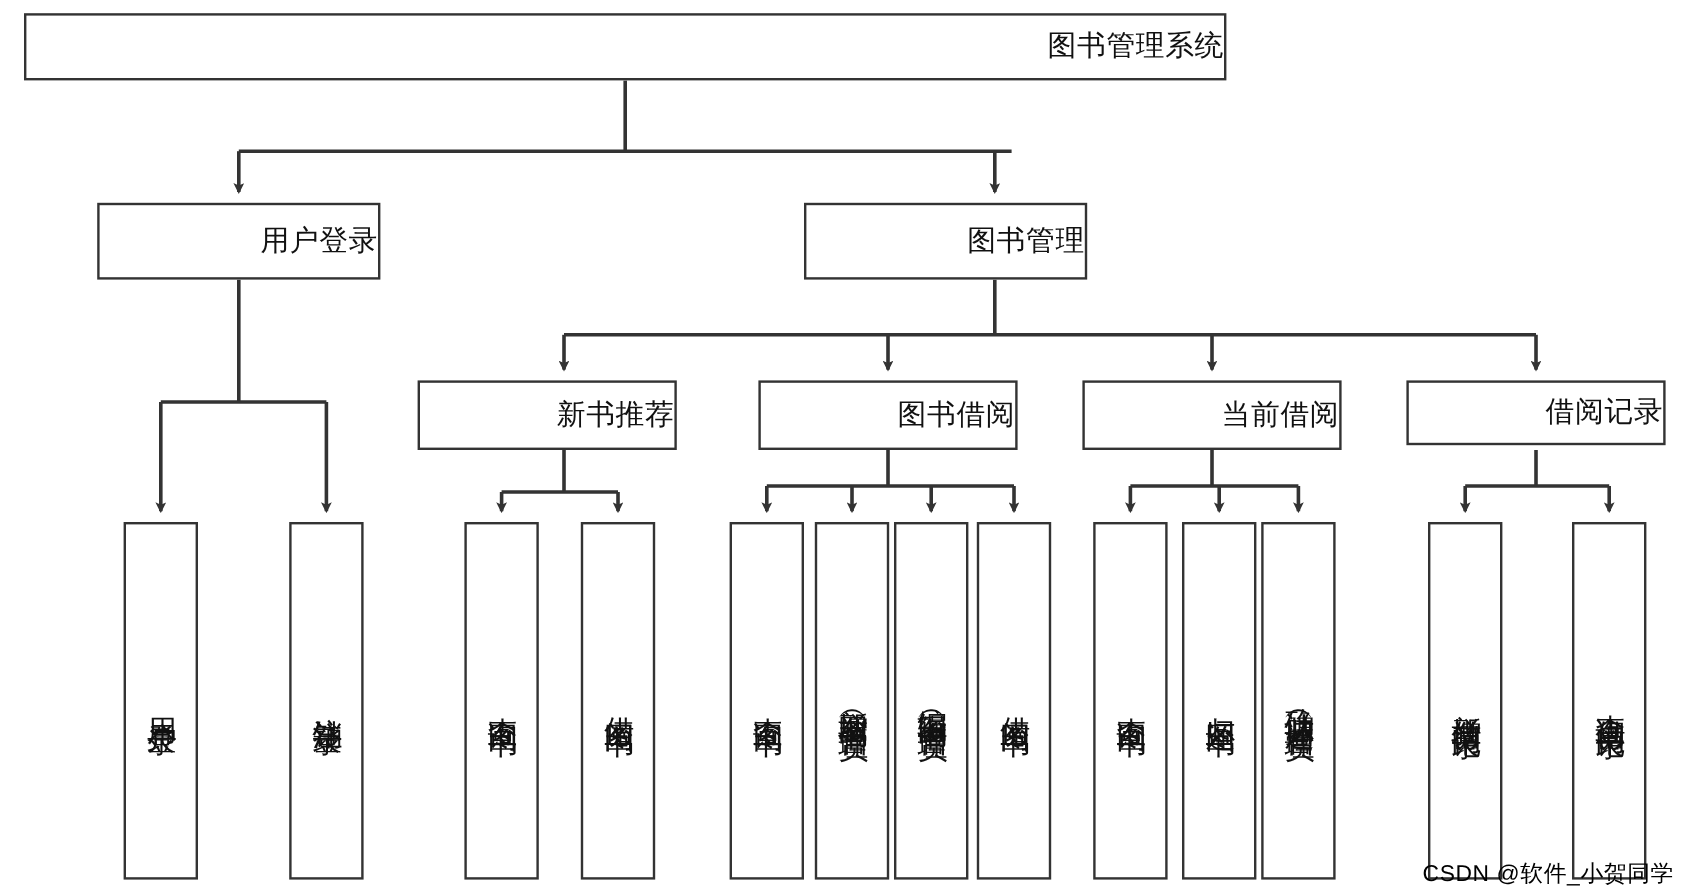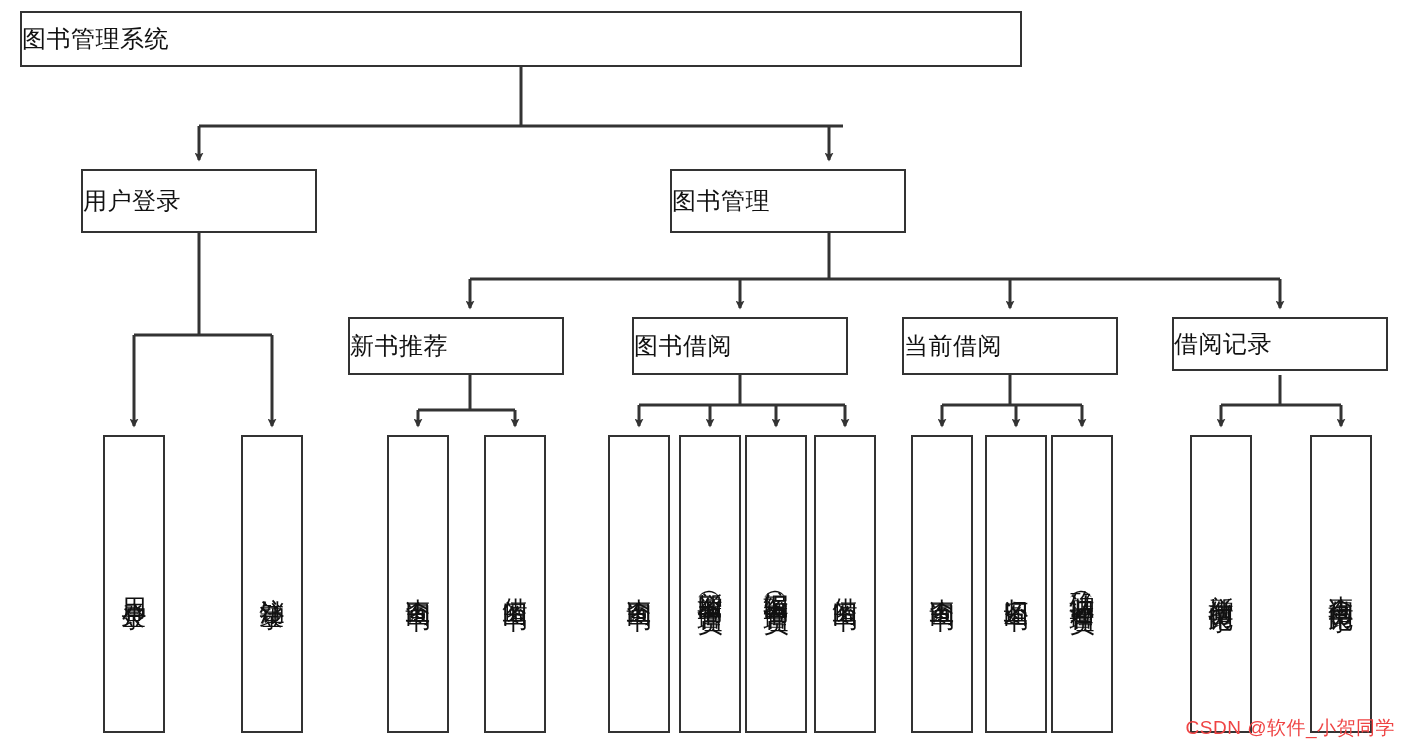--- a/index.html
+++ b/index.html
@@ -26,21 +26,21 @@
     height: 747px;
     pointer-events: none;
   }
   .node {
     position: absolute;
     box-sizing: border-box;
     background: #ffffff;
     border: 2px solid #333333;
     display: flex;
     align-items: center;
-    justify-content: flex-start;
+    justify-content: flex-end;
     color: #111111;
     z-index: 2;
   }
   .node-label {
     display: block;
     text-align: center;
     line-height: 1.18;
     white-space: nowrap;
   }
   
@@ -61,21 +61,21 @@
     letter-spacing: 3px;
     line-height: 1;
     white-space: nowrap;
     max-height: 100%;
   }
   #watermark {
     position: absolute;
     right: 10px;
     bottom: 6px;
     font-size: 19px;
-    color: #ef4444;
+    color: #000000;
     z-index: 5;
     white-space: nowrap;
     letter-spacing: 0.5px;
   }
 </style>
 </head>
 <body>
 
 <div id="diagram-root">
 

